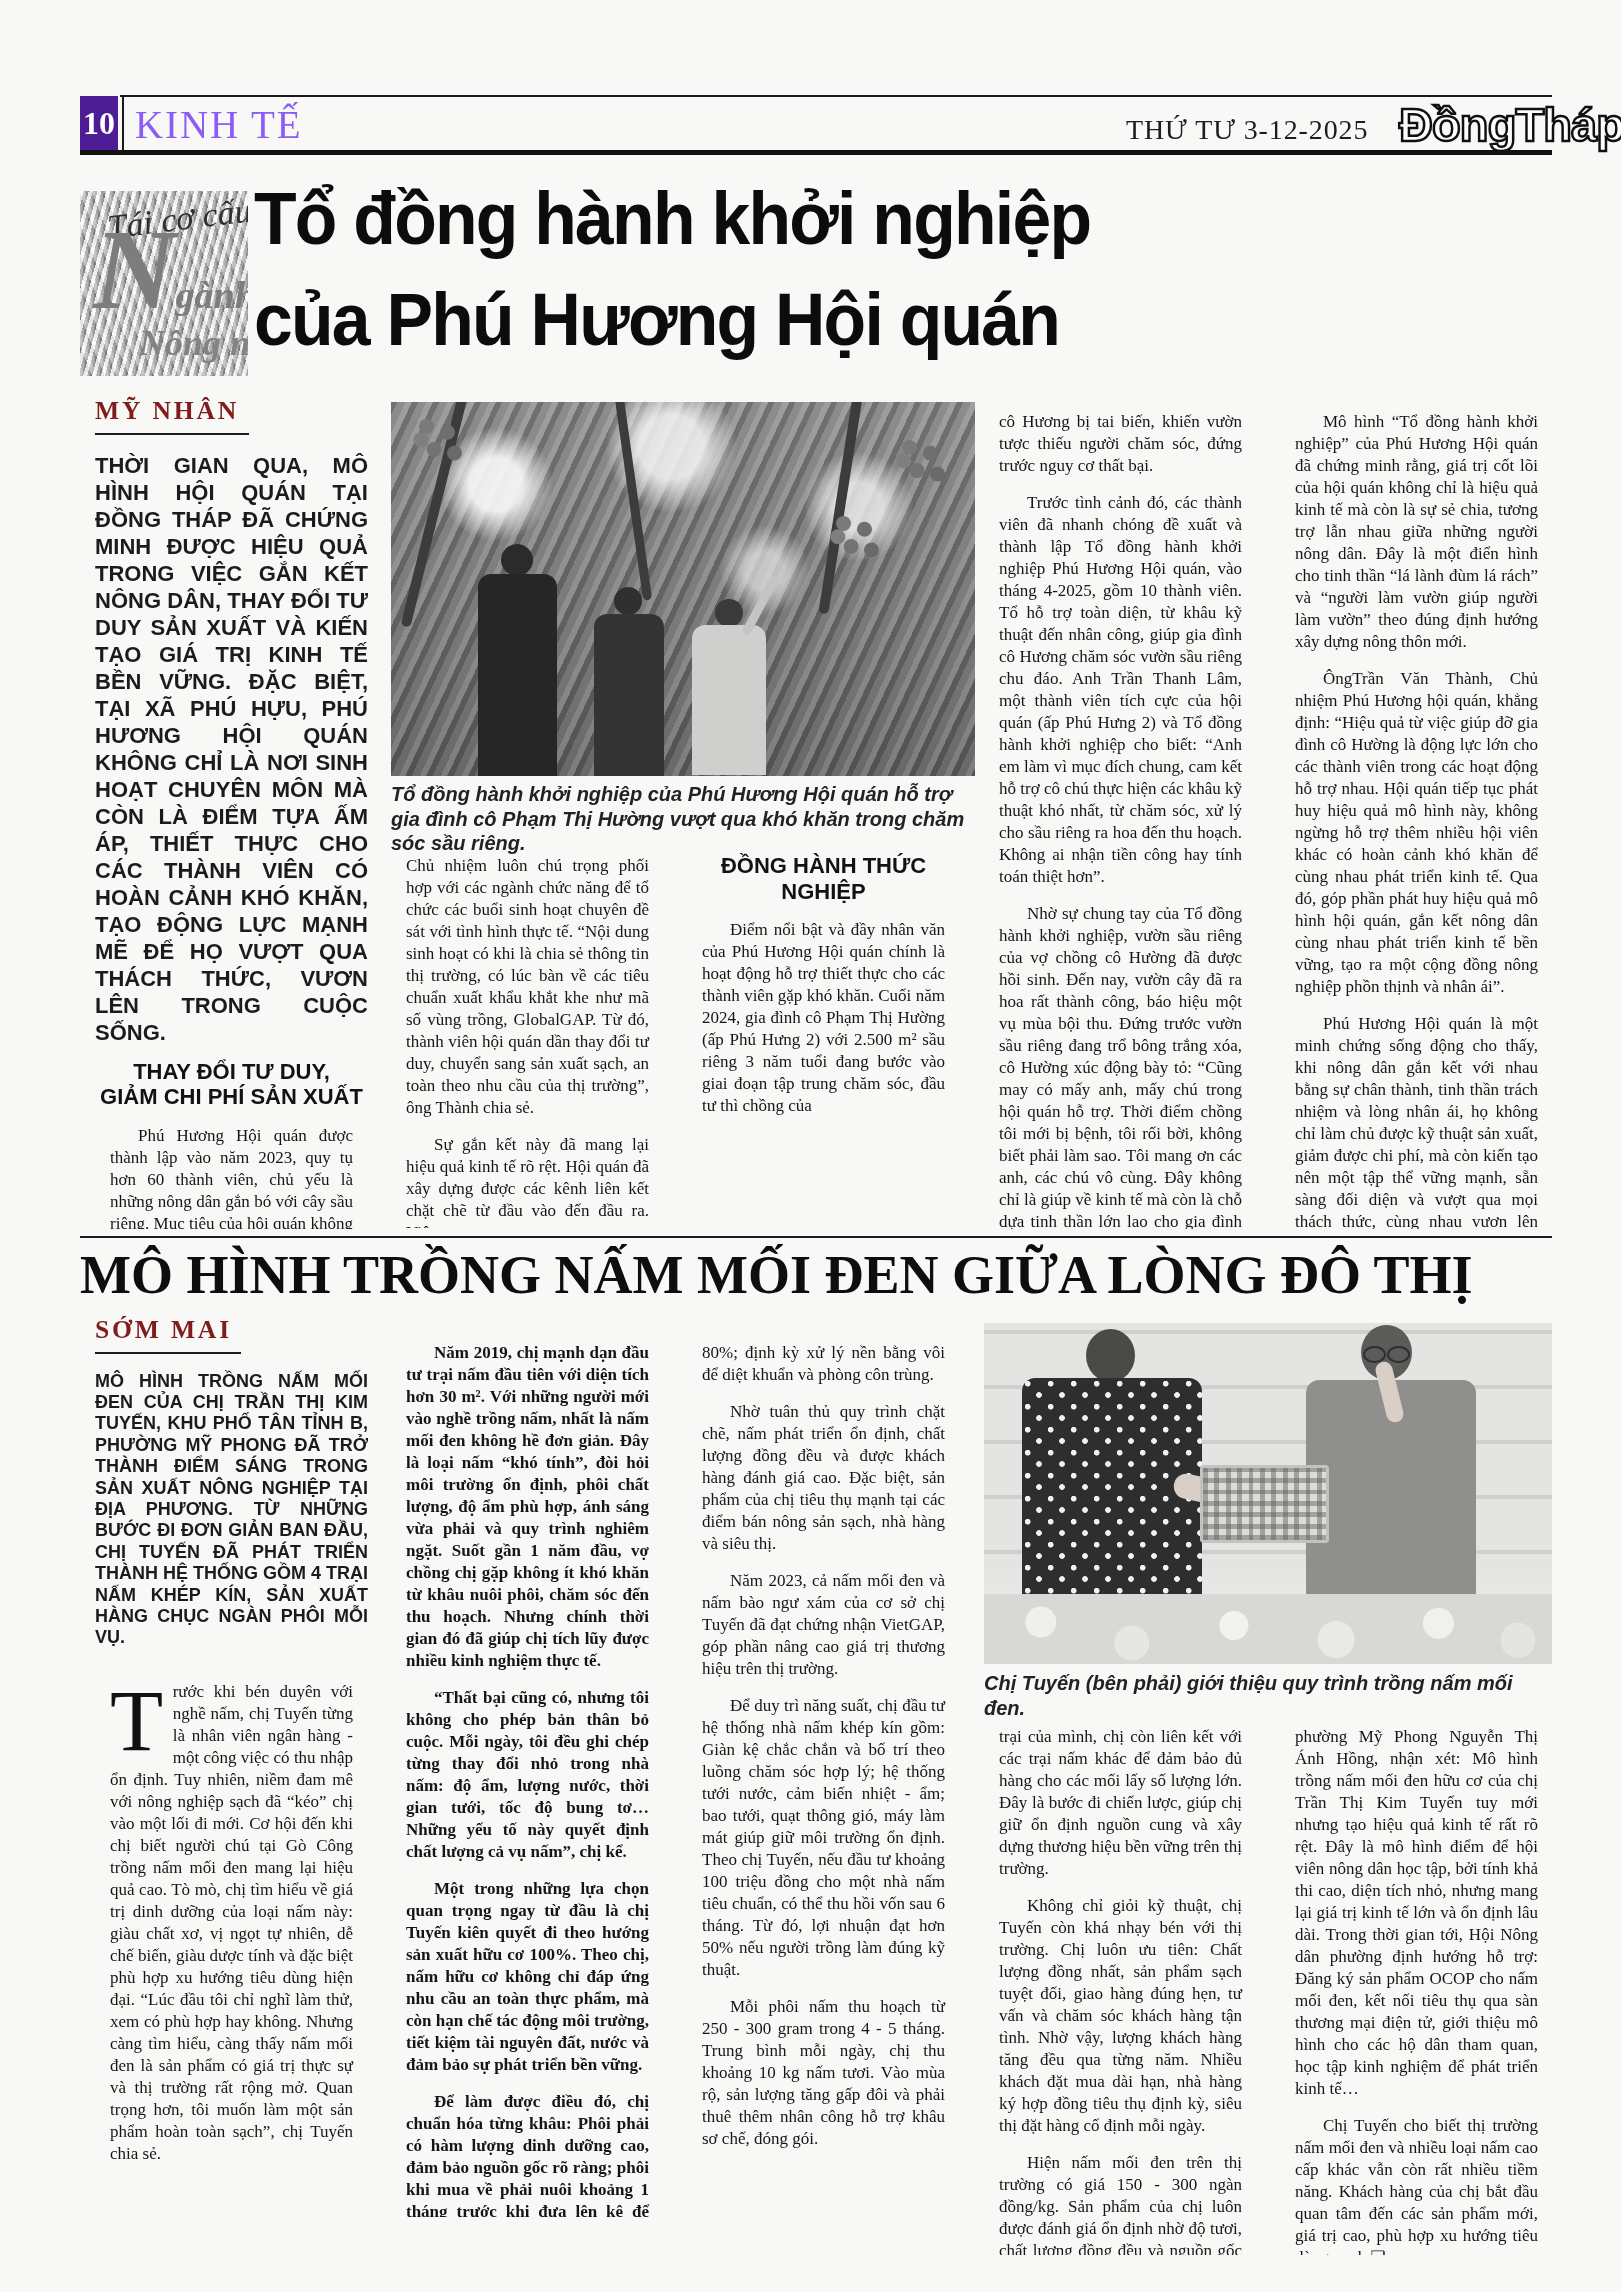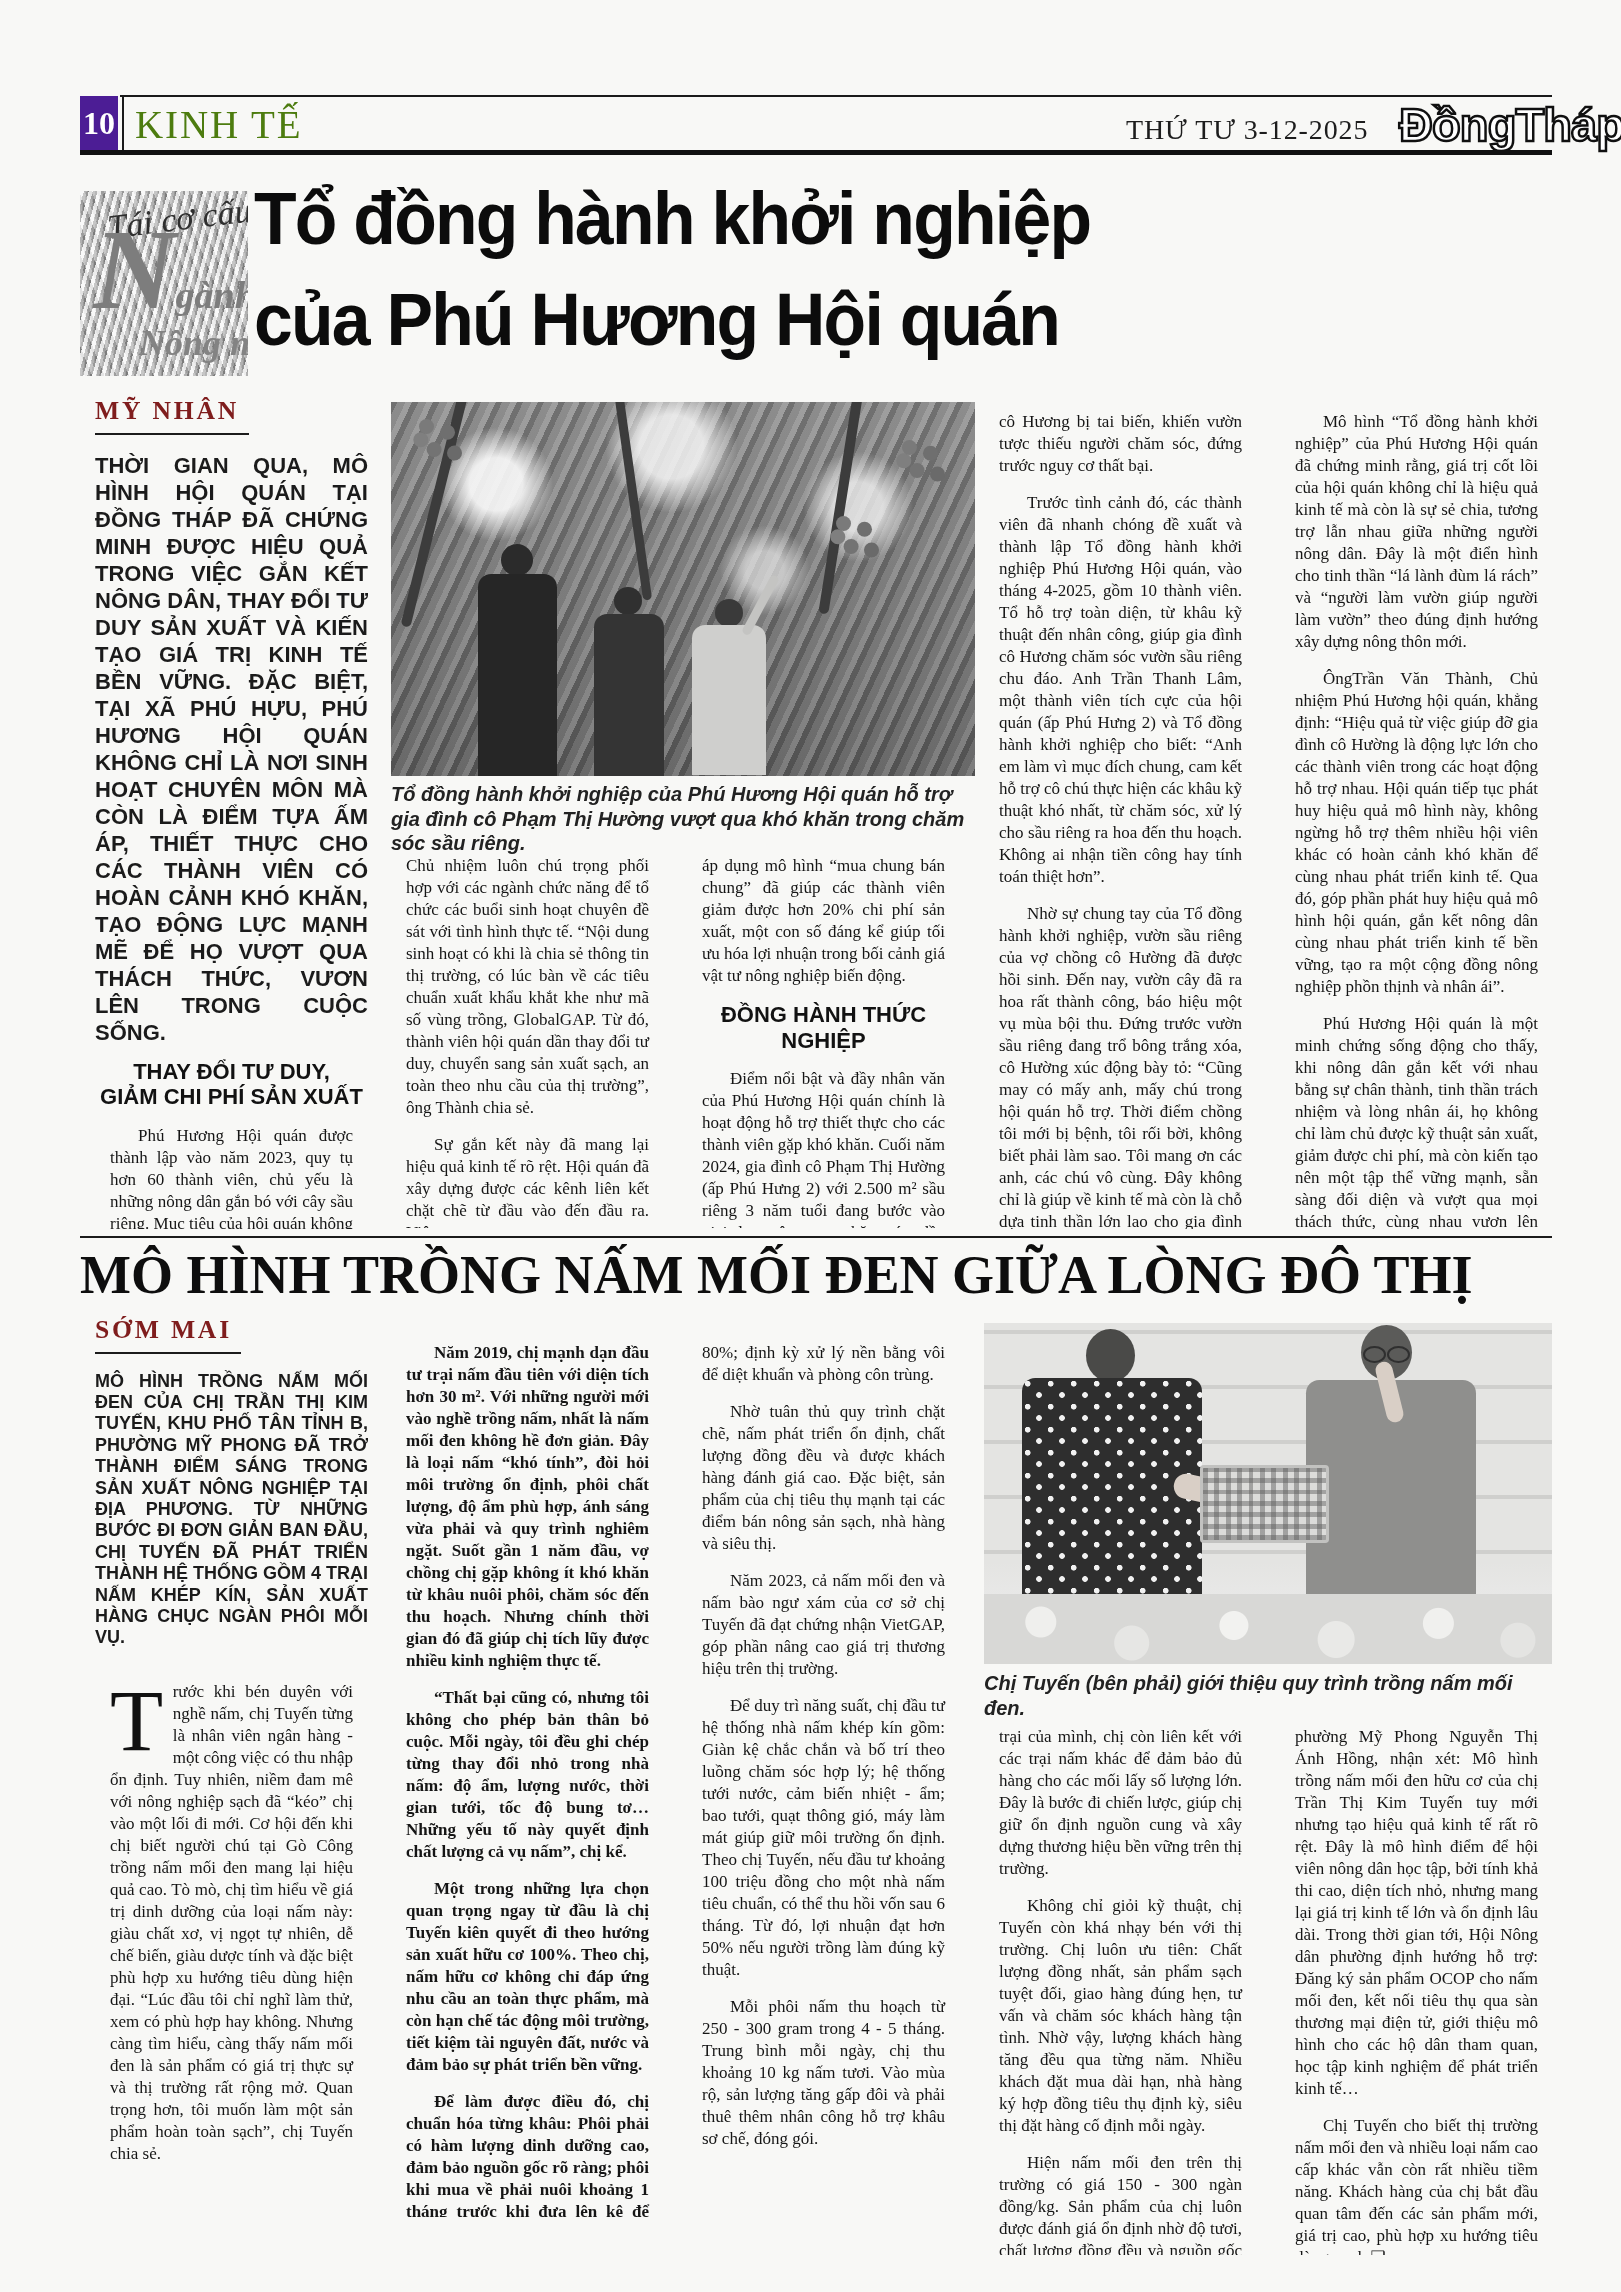--- a/index.html
+++ b/index.html
@@ -6,21 +6,21 @@
   .page{position:relative;width:1621px;height:2292px;background:#f8f8f6;overflow:hidden;
         font-family:"Liberation Serif","DejaVu Serif",serif;color:#151515;}
 
   
   .topline{position:absolute;left:120px;top:95px;width:1432px;height:1.9px;background:#1a1a1a;}
   .botline{position:absolute;left:80px;top:150px;width:1472px;height:4.7px;background:#111;}
   .pagenum-box{position:absolute;left:80px;top:96px;width:38px;height:55px;background:#4c1d95;
       color:#fff;font-family:"Liberation Serif","DejaVu Serif",serif;font-size:32px;font-weight:bold;
       display:flex;align-items:center;justify-content:center;}
   .vrule{position:absolute;left:122px;top:95px;width:1.9px;height:56px;background:#1a1a1a;}
-  .section-title{position:absolute;left:135px;top:102px;font-size:39px;letter-spacing:1.9px;color:#4d7c0f;}
+  .section-title{position:absolute;left:135px;top:102px;font-size:39px;letter-spacing:1.9px;color:#8b5cf6;}
   .issue-date{position:absolute;left:1126px;top:114px;font-size:28px;letter-spacing:0.9px;color:#1d1d1d;}
   .masthead{position:absolute;left:1399px;top:97px;font-family:"Liberation Sans","DejaVu Sans",sans-serif;
       font-size:47px;font-weight:800;color:#fff;-webkit-text-stroke:2.5px #101010;letter-spacing:-0.9px;}
   @supports not (-webkit-text-stroke: 1px black){.masthead{color:#101010;}}
 
   
   .kicker{position:absolute;left:80px;top:191px;width:168px;height:185px;overflow:hidden;
       background:
         repeating-linear-gradient(105deg,rgba(255,255,255,.75) 0 3.8px,rgba(170,170,170,.55) 3.8px 6.6px,rgba(90,90,90,.35) 6.6px 8.5px),
         repeating-linear-gradient(68deg,#e8e8e8 0 4.7px,#b9b9b9 4.7px 8.5px,#8f8f8f 8.5px 11.4px);}
@@ -147,21 +147,20 @@
   </div>
 
   <div class="col" style="left:391px;top:840px;height:388px;">
     <p class="para cont">Chủ nhiệm luôn chú trọng phối hợp với các ngành chức năng để tổ chức các buổi sinh hoạt chuyên đề sát với tình hình thực tế. “Nội dung sinh hoạt có khi là chia sẻ thông tin thị trường, có lúc bàn về các tiêu chuẩn xuất khẩu khắt khe như mã số vùng trồng, GlobalGAP. Từ đó, thành viên hội quán dần thay đổi tư duy, chuyển sang sản xuất sạch, an toàn theo nhu cầu của thị trường”, ông Thành chia sẻ.</p>
     <div>
         <p class="para">Sự gắn kết này đã mang lại hiệu quả kinh tế rõ rệt. Hội quán đã xây dựng được các kênh liên kết chặt chẽ từ đầu vào đến đầu ra. Việc</p>
       </div>
   </div>
 
   <div class="col" style="left:687px;top:840px;height:388px;">
-    <p class="para cont">áp dụng mô hình “mua chung bán chung” đã giúp các thành viên giảm được hơn 20% chi phí sản xuất, một con số đáng kể giúp tối ưu hóa lợi nhuận trong bối cảnh giá vật tư nông nghiệp biến động.</p>
     <div class="subhead">ĐỒNG HÀNH THỨC NGHIỆP</div>
     <div>
         <p class="para">Điểm nổi bật và đầy nhân văn của Phú Hương Hội quán chính là hoạt động hỗ trợ thiết thực cho các thành viên gặp khó khăn. Cuối năm 2024, gia đình cô Phạm Thị Hường (ấp Phú Hưng 2) với 2.500 m² sầu riêng 3 năm tuổi đang bước vào giai đoạn tập trung chăm sóc, đầu tư thì chồng của</p>
       </div>
   </div>
 
   <div class="col" style="left:984px;top:396px;height:833px;">
     <p class="para cont">cô Hương bị tai biến, khiến vườn tược thiếu người chăm sóc, đứng trước nguy cơ thất bại.</p>
     <div>
         <p class="para">Trước tình cảnh đó, các thành viên đã nhanh chóng đề xuất và thành lập Tổ đồng hành khởi nghiệp Phú Hương Hội quán, vào tháng 4-2025, gồm 10 thành viên. Tổ hỗ trợ toàn diện, từ khâu kỹ thuật đến nhân công, giúp gia đình cô Hương chăm sóc vườn sầu riêng chu đáo. Anh Trần Thanh Lâm, một thành viên tích cực của hội quán (ấp Phú Hưng 2) và Tổ đồng hành khởi nghiệp cho biết: “Anh em làm vì mục đích chung, cam kết hỗ trợ cô chú thực hiện các khâu kỹ thuật khó nhất, từ chăm sóc, xử lý cho sầu riêng ra hoa đến thu hoạch. Không ai nhận tiền công hay tính toán thiệt hơn”.</p>

